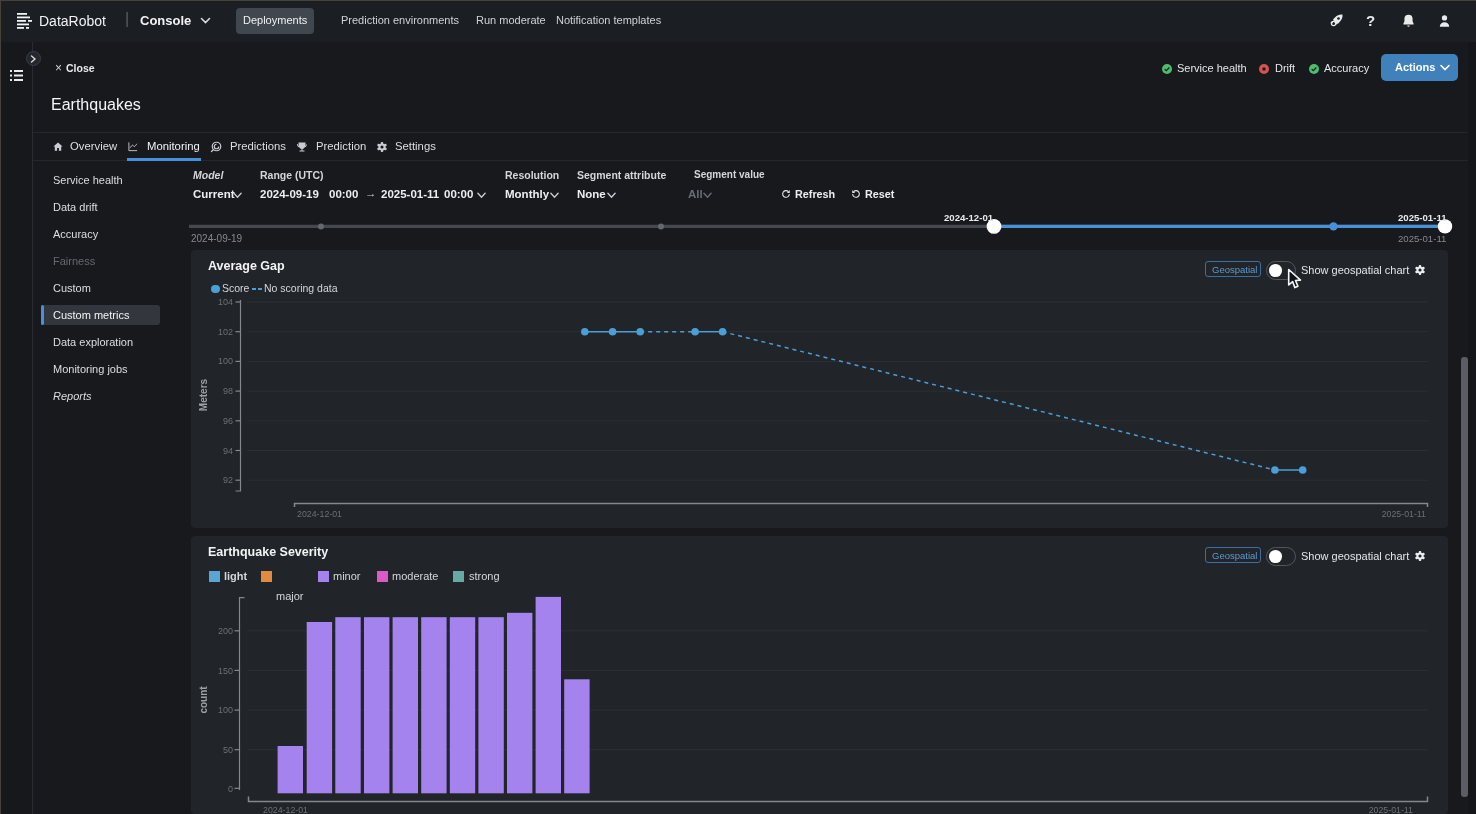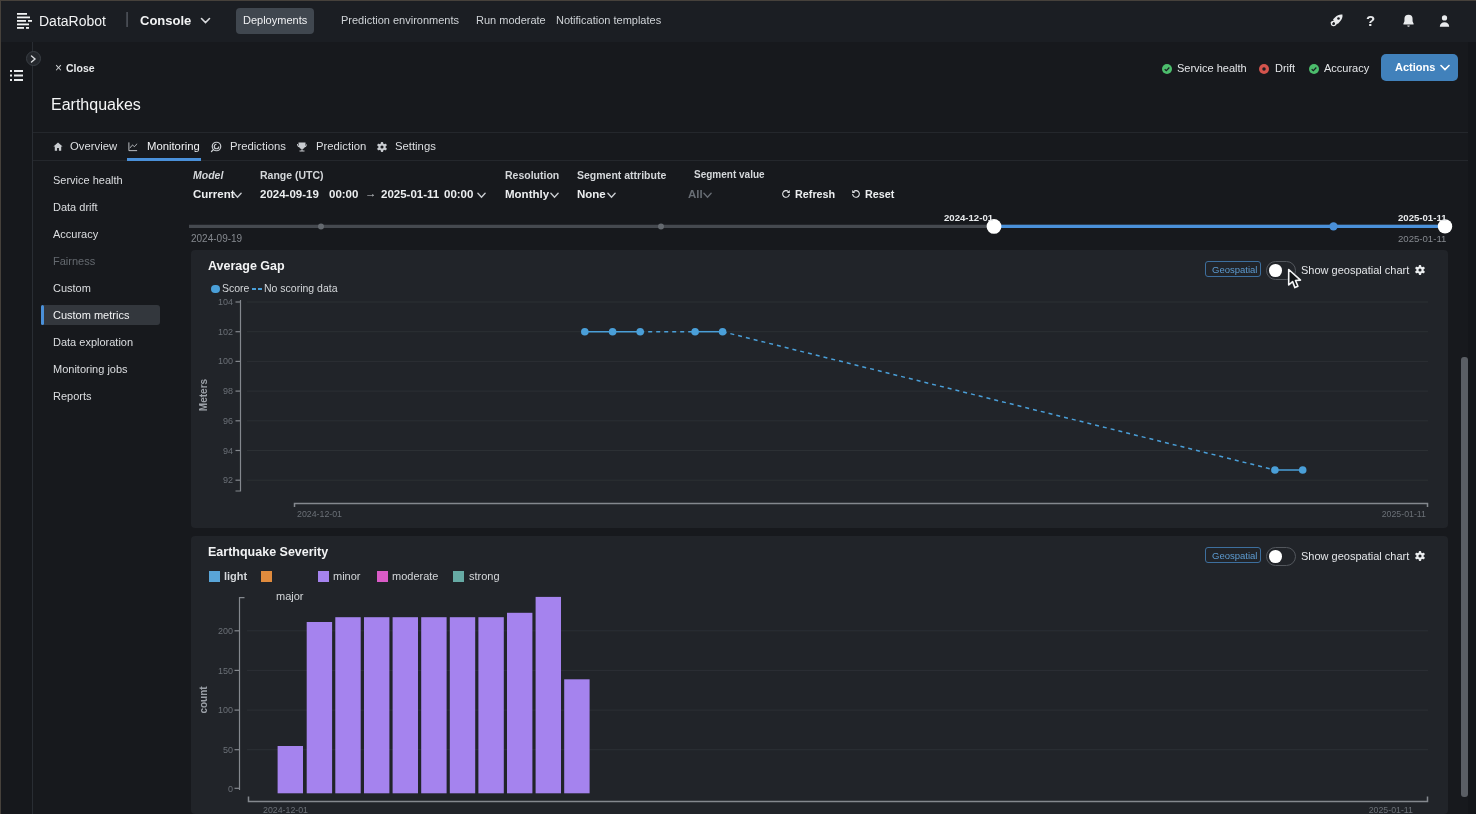--- a/index.html
+++ b/index.html
@@ -135,21 +135,21 @@
   <div class="abs" style="left:41px;top:305px;width:119px;height:20px;background:#33373d;border-radius:3px;"></div>
   <div class="abs" style="left:41px;top:305px;width:3px;height:20px;background:#4a90d9;border-radius:2px;"></div>
   <div class="txt" style="left:53px;top:174px;font-size:11px;color:#dcdee1;">Service health</div>
   <div class="txt" style="left:53px;top:201px;font-size:11px;color:#dcdee1;">Data drift</div>
   <div class="txt" style="left:53px;top:228px;font-size:11px;color:#dcdee1;">Accuracy</div>
   <div class="txt" style="left:53px;top:255px;font-size:11px;color:#64696f;">Fairness</div>
   <div class="txt" style="left:53px;top:282px;font-size:11px;color:#dcdee1;">Custom</div>
   <div class="txt" style="left:53px;top:309px;font-size:11px;color:#f2f3f4;">Custom metrics</div>
   <div class="txt" style="left:53px;top:336px;font-size:11px;color:#dcdee1;">Data exploration</div>
   <div class="txt" style="left:53px;top:363px;font-size:11px;color:#dcdee1;">Monitoring jobs</div>
-  <div class="txt" style="left:53px;top:390px;font-size:11px;color:#dcdee1;">Reports</div>
+  <div class="txt" style="left:53px;top:390px;font-size:11px;color:#dcdee1;font-style:italic;">Reports</div>
 
   <div class="txt" style="left:193px;top:169px;font-size:10.5px;font-weight:bold;color:#d4d7da;font-style:italic;">Model</div>
   <div class="txt" style="left:260px;top:169px;font-size:10.5px;font-weight:bold;color:#d4d7da;">Range (UTC)</div>
   <div class="txt" style="left:505px;top:169px;font-size:10.5px;font-weight:bold;color:#d4d7da;">Resolution</div>
   <div class="txt" style="left:577px;top:169px;font-size:10.5px;font-weight:bold;color:#d4d7da;">Segment attribute</div>
   <div class="txt" style="left:688px;top:169px;font-size:10px;font-weight:bold;color:#d4d7da;padding-left:6px;">Segment value</div>
 
   <div class="txt" style="left:193px;top:188px;font-size:11.5px;font-weight:bold;color:#eceef0;">Current</div>
   <svg class="abs" style="left:233px;top:192px" width="9" height="7" viewBox="0 0 10 7">
       <path d="M1 1 L5 5.5 L9 1" stroke="#c9ccd0" stroke-width="1.5" fill="none" stroke-linecap="round"></path>

